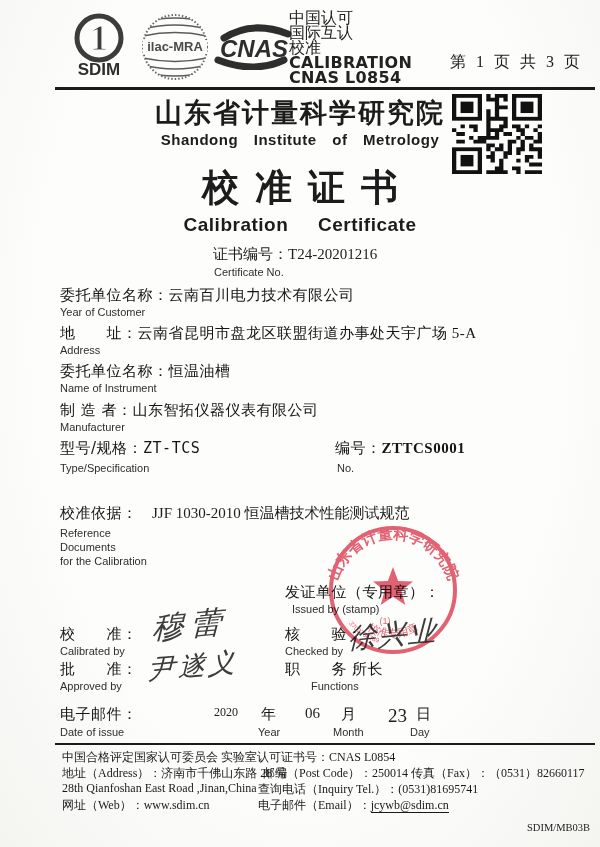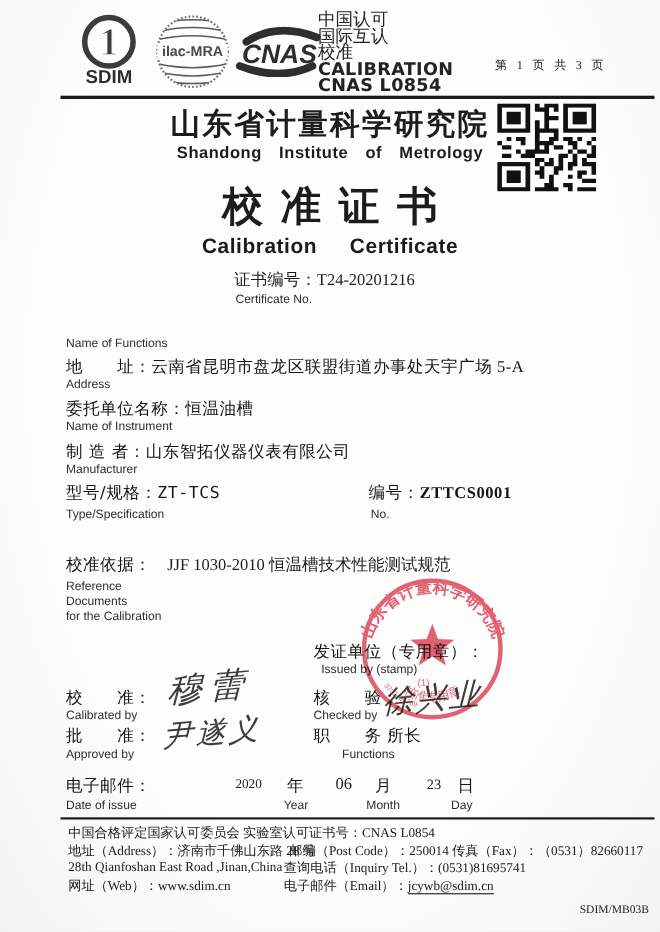--- a/index.html
+++ b/index.html
@@ -63,21 +63,21 @@
   </svg>
 
   <div class="abs accred zh" style="left:289px;top:10px;">
     <div>中国认可</div>
     <div>国际互认</div>
     <div>校准</div>
     <div class="b">CALIBRATION</div>
     <div class="b">CNAS L0854</div>
   </div>
 
-  <div class="abs serif" style="left:450px;top:52px;font-size:11px;letter-spacing:3px;">第 1 页 共 3 页</div>
+  <div class="abs serif" style="left:450px;top:52px;font-size:16px;letter-spacing:3px;">第 1 页 共 3 页</div>
 
   <div class="abs rule" style="left:55px;top:87px;width:540px;height:3px;"></div>
 
   <div class="abs inst-zh serif" style="left:115px;top:95px;width:370px;">山东省计量科学研究院</div>
   <div class="abs inst-en" style="left:115px;top:131px;width:370px;">Shandong Institute of Metrology</div>
 
   <svg class="abs" style="left:452px;top:94px;" width="90" height="80" viewBox="0 0 42 42" preserveAspectRatio="none">
     <g fill="none" stroke="#111" stroke-width="2">
       <rect x="1" y="1" width="12" height="12"></rect>
       <rect x="29" y="1" width="12" height="12"></rect>
@@ -92,21 +92,24 @@
   </svg>
 
   <div class="abs title-zh zh" style="left:0;top:163px;width:600px;">校准证书</div>
   <div class="abs title-en" style="left:0;top:214px;width:600px;">Calibration Certificate</div>
 
   <div class="abs serif" style="left:213px;top:245px;font-size:15px;">
     <span class="zh">证书编号：</span><span>T24-20201216</span>
   </div>
   <div class="abs field-en" style="left:214px;top:266px;">Certificate No.</div>
 
-  <div class="abs field-en" style="left:60px;top:306px;">Name of Functions</div>
+  <div class="abs field-zh zh" style="left:60px;top:286px;">
+    <span>委托单位名称：</span><span>云南百川电力技术有限公司</span>
+  </div>
+  <div class="abs field-en" style="left:60px;top:306px;">Year of Customer</div>
 
   <div class="abs field-zh zh" style="left:60px;top:324px;">
     <span>地　　址：</span><span class="serif">云南省昆明市盘龙区联盟街道办事处天宇广场 5-A</span>
   </div>
   <div class="abs field-en" style="left:60px;top:344px;">Address</div>
 
   <div class="abs field-zh zh" style="left:60px;top:362px;">
     <span>委托单位名称：</span><span>恒温油槽</span>
   </div>
   <div class="abs field-en" style="left:60px;top:382px;text-align:center;">Name of Instrument</div>
@@ -171,21 +174,21 @@
   <div class="abs field-zh zh" style="left:352px;top:660px;">所长</div>
 
   <div class="abs field-zh zh" style="left:60px;top:705px;">电子邮件：</div>
   <div class="abs field-en" style="left:60px;top:726px;">Date of issue</div>
   <div class="abs serif" style="left:214px;top:705px;font-size:12px;">2020</div>
   <div class="abs field-zh zh" style="left:261px;top:705px;">年</div>
   <div class="abs field-en" style="left:258px;top:726px;">Year</div>
   <div class="abs serif" style="left:305px;top:705px;font-size:15px;">06</div>
   <div class="abs field-zh zh" style="left:341px;top:705px;">月</div>
   <div class="abs field-en" style="left:333px;top:726px;">Month</div>
-  <div class="abs serif" style="left:388px;top:705px;font-size:13px;">23</div>
+  <div class="abs serif" style="left:388px;top:705px;font-size:19px;">23</div>
   <div class="abs field-zh zh" style="left:416px;top:705px;">日</div>
   <div class="abs field-en" style="left:410px;top:726px;">Day</div>
 
   <div class="abs rule" style="left:55px;top:743px;width:540px;height:2px;"></div>
 
   <div class="abs footer-line serif" style="left:62px;top:749px;">中国合格评定国家认可委员会 实验室认可证书号：CNAS L0854</div>
   <div class="abs footer-line serif" style="left:62px;top:765px;">地址（Address）：济南市千佛山东路 28 号</div>
   <div class="abs footer-line serif" style="left:263px;top:765px;">邮编（Post Code）：250014 传真（Fax）：（0531）82660117</div>
   <div class="abs footer-line serif" style="left:62px;top:781px;">28th Qianfoshan East Road ,Jinan,China</div>
   <div class="abs footer-line serif" style="left:258px;top:781px;">查询电话（Inquiry Tel.）：(0531)81695741</div>

